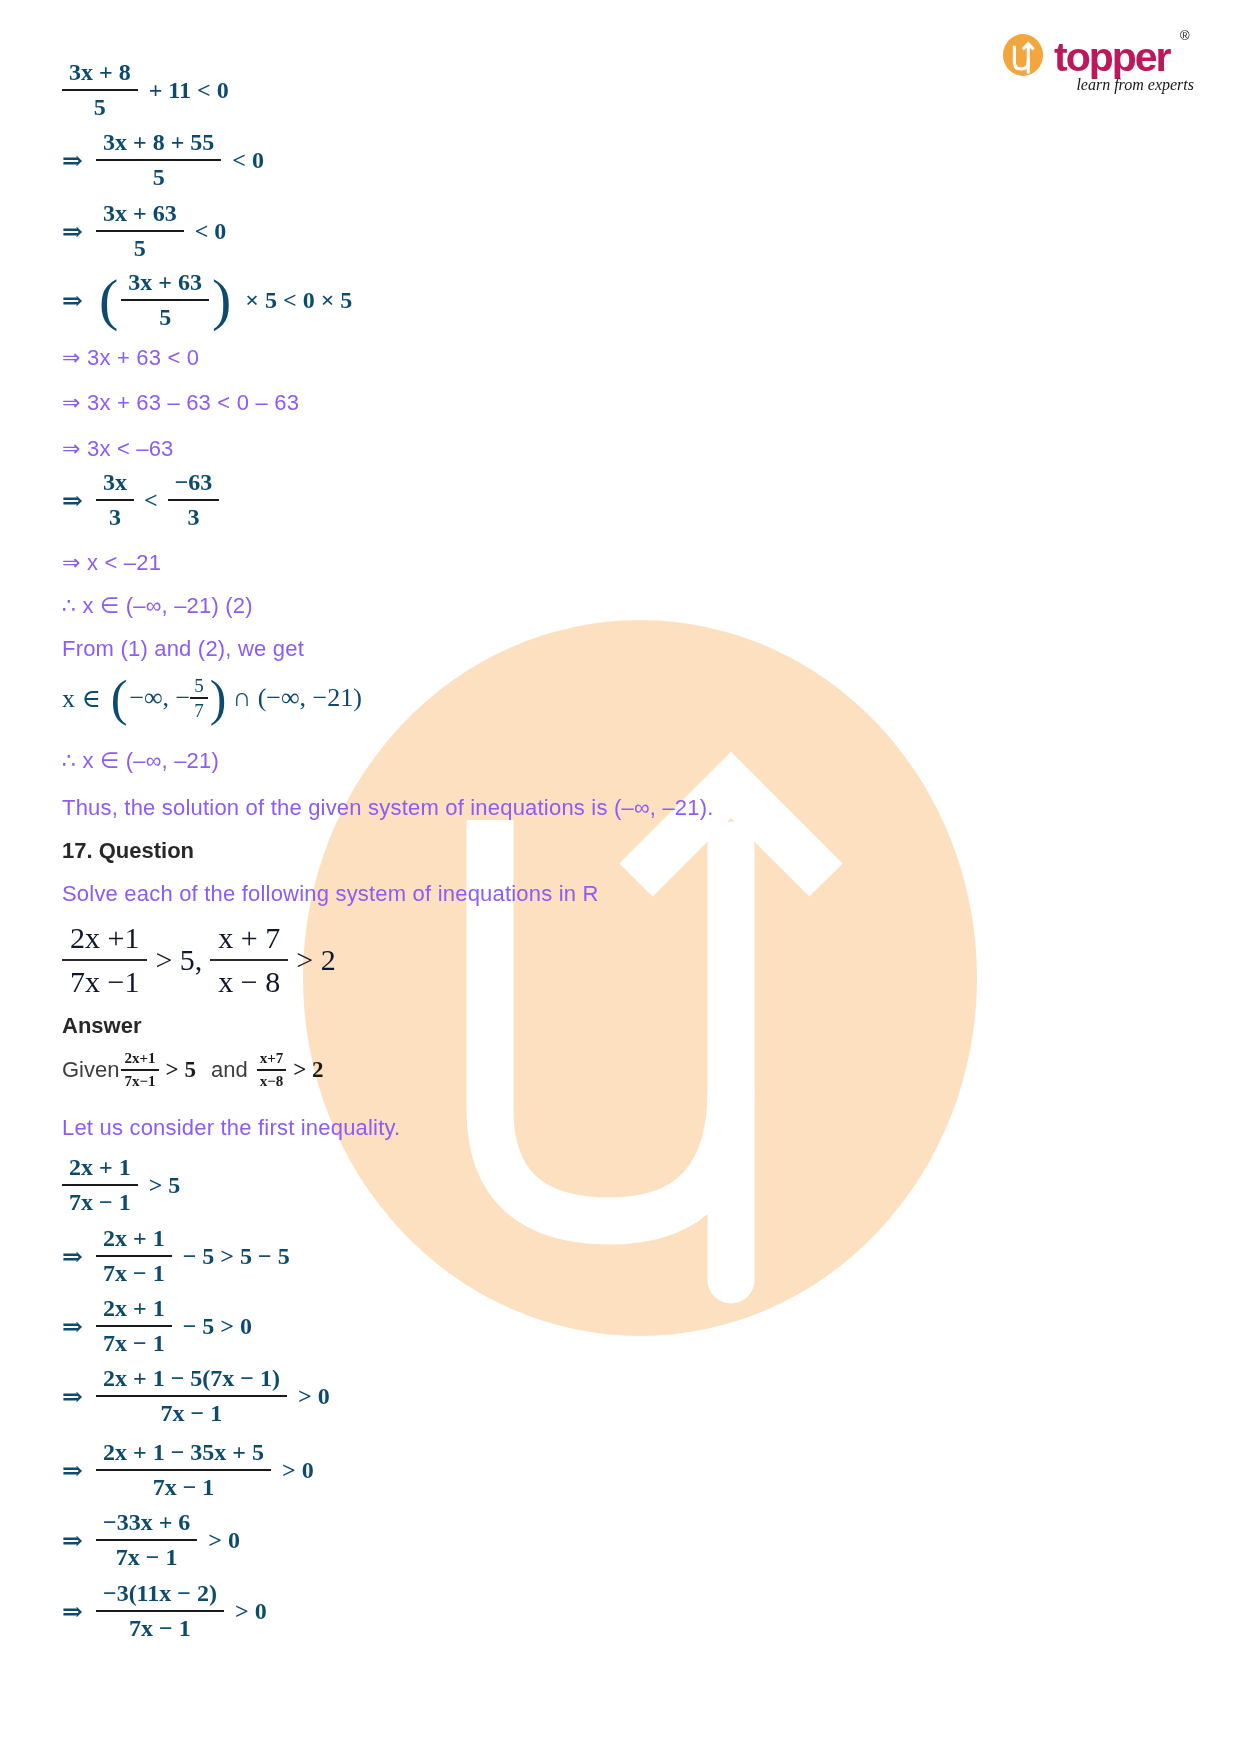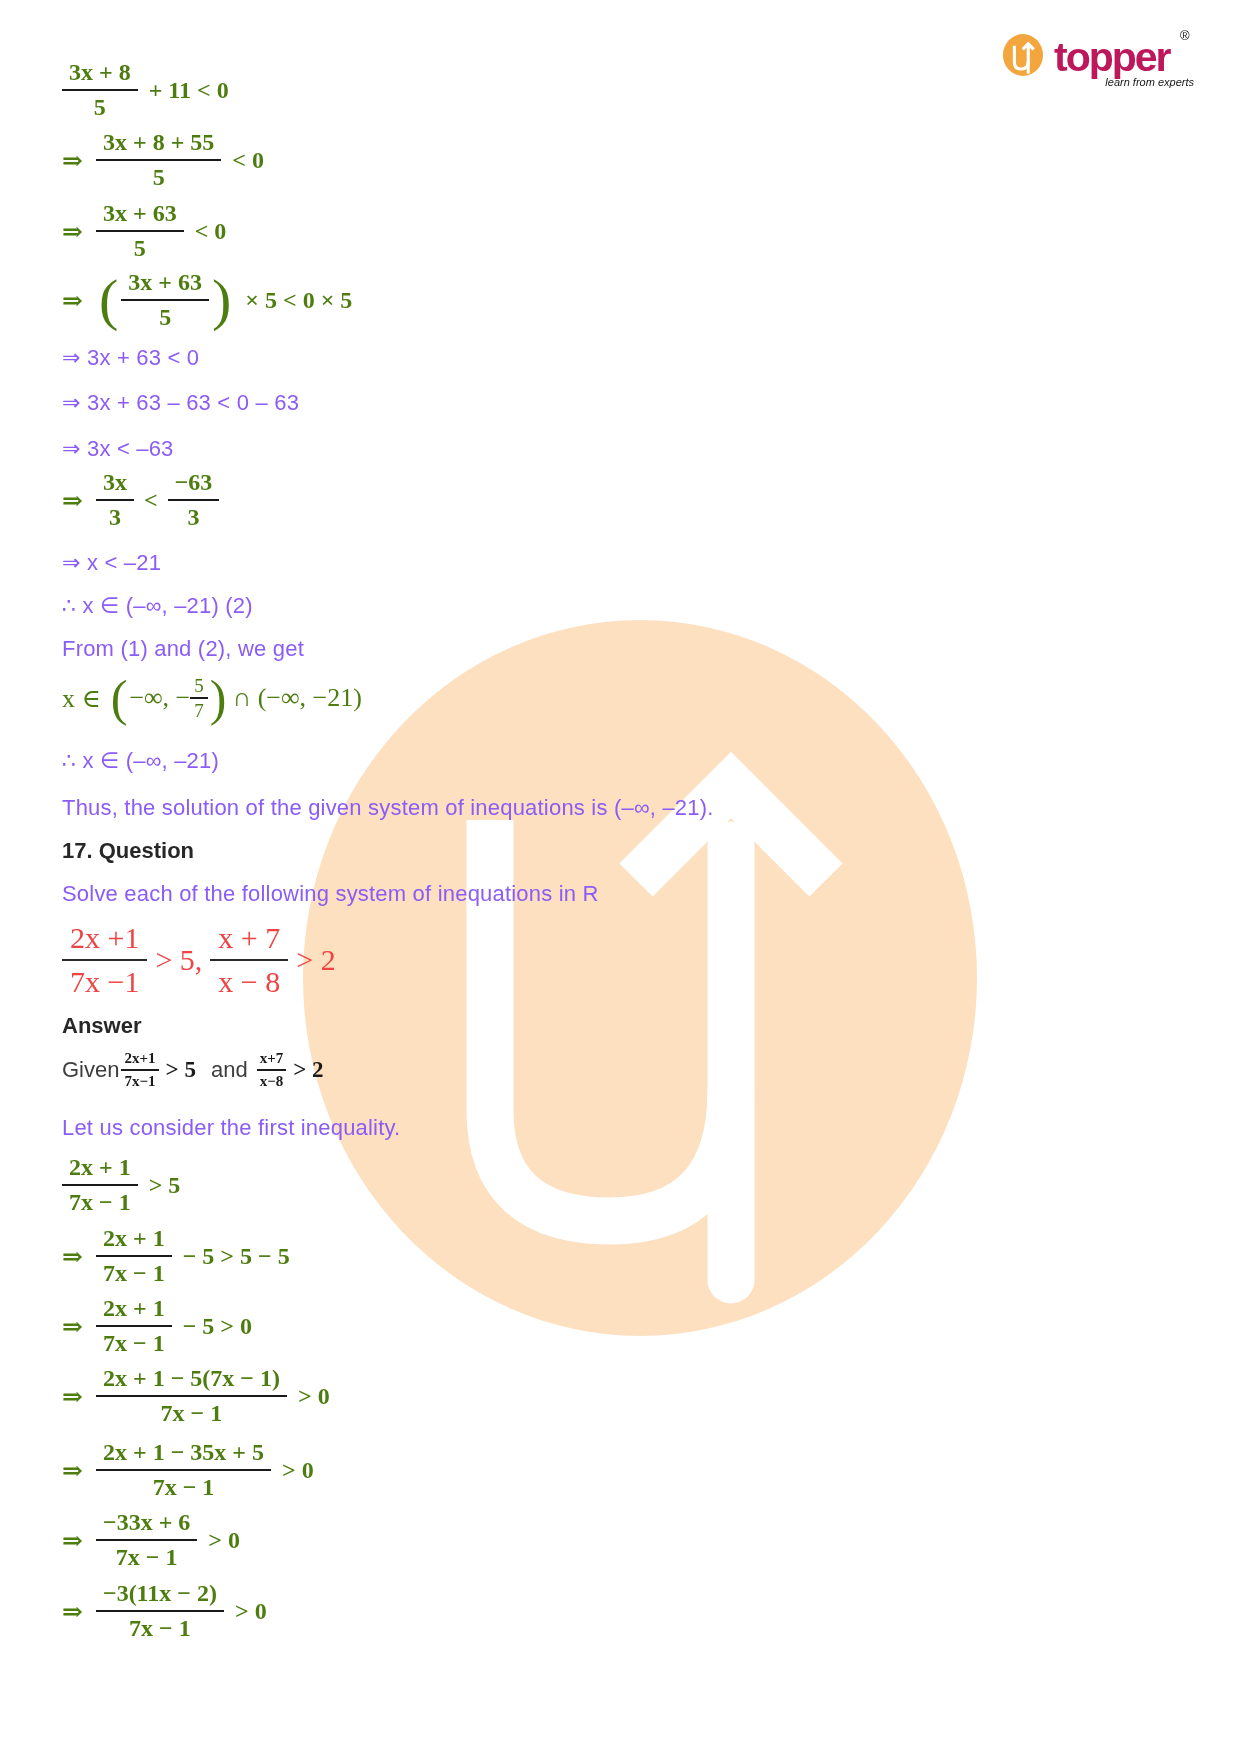--- a/index.html
+++ b/index.html
@@ -6,41 +6,41 @@
   .page{position:relative;width:1240px;height:1755px;background:#ffffff;overflow:hidden;
         font-family:"Liberation Sans","DejaVu Sans",sans-serif;}
   
   .wm{position:absolute;left:290px;top:610px;z-index:0;}
   
   .logo{position:absolute;left:1002px;top:30px;width:200px;height:84px;z-index:2;}
   .logo-mark{position:absolute;left:0;top:3px;}
   .brand{position:absolute;left:52px;top:4px;font-size:41px;font-weight:bold;
          letter-spacing:-2px;color:#be185d;font-family:"Liberation Sans","DejaVu Sans",sans-serif;}
   .reg{position:absolute;left:178px;top:-2px;font-size:13px;color:#111;}
-  .tagline{position:absolute;right:8px;top:46px;font-size:11px;font-style:italic;
-           font-family:Liberation Sans, sans-serif;color:#161616;white-space:nowrap;}
+  .tagline{position:absolute;right:8px;top:46px;font-size:16px;font-style:italic;
+           font-family:Liberation Serif, serif;color:#161616;white-space:nowrap;}
   
   .tline{position:absolute;left:62px;z-index:1;font-size:22px;color:#8b5cf6;
          white-space:pre;letter-spacing:0.2px;}
   .hline{position:absolute;left:62px;z-index:1;font-size:22px;font-weight:bold;color:#272727;
          white-space:pre;}
   
   .mline{position:absolute;left:62px;z-index:1;display:flex;align-items:center;
          font-family:"Liberation Serif","DejaVu Serif","DejaVu Sans",serif;
-         font-weight:bold;color:#4d7c0f;font-size:24px;white-space:pre;}
+         font-weight:bold;color:#0c4a6e;font-size:24px;white-space:pre;}
   .arr{font-size:25px;margin-right:13px;}
   .frac{display:inline-flex;flex-direction:column;align-items:center;text-align:center;line-height:1.05;}
   .mline .num{padding:0 7px 4px;border-bottom:2px solid #1a1a1a;}
   .mline .den{padding-top:4px;}
   .tail{margin-left:11px;}
   .rel{margin:0 10px;}
   .bigp{font-size:58px;font-weight:normal;line-height:0;margin:0 3px;
         font-family:"Liberation Serif","DejaVu Serif",serif;}
   
-  .bigline{font-weight:normal;font-size:30px;color:#ef4444;}
+  .bigline{font-weight:normal;font-size:30px;color:#0f172a;}
   .bigline .num{padding:0 8px 5px;border-bottom:2px solid #2a2a2a;}
   .bigline .den{padding-top:5px;}
   .bigline .rel{margin:0 8px;}
   
   .m12line{font-weight:normal;font-size:26px;}
   .m12line .bigp{font-size:50px;margin:0 2px;}
   .m12line .sfrac{font-size:19px;line-height:1.0;display:inline-flex;flex-direction:column;
                   align-items:center;text-align:center;}
   .m12line .sfrac .num{padding:0 4px 2px;border-bottom:2px solid #1a1a1a;}
   .m12line .sfrac .den{padding-top:2px;}

